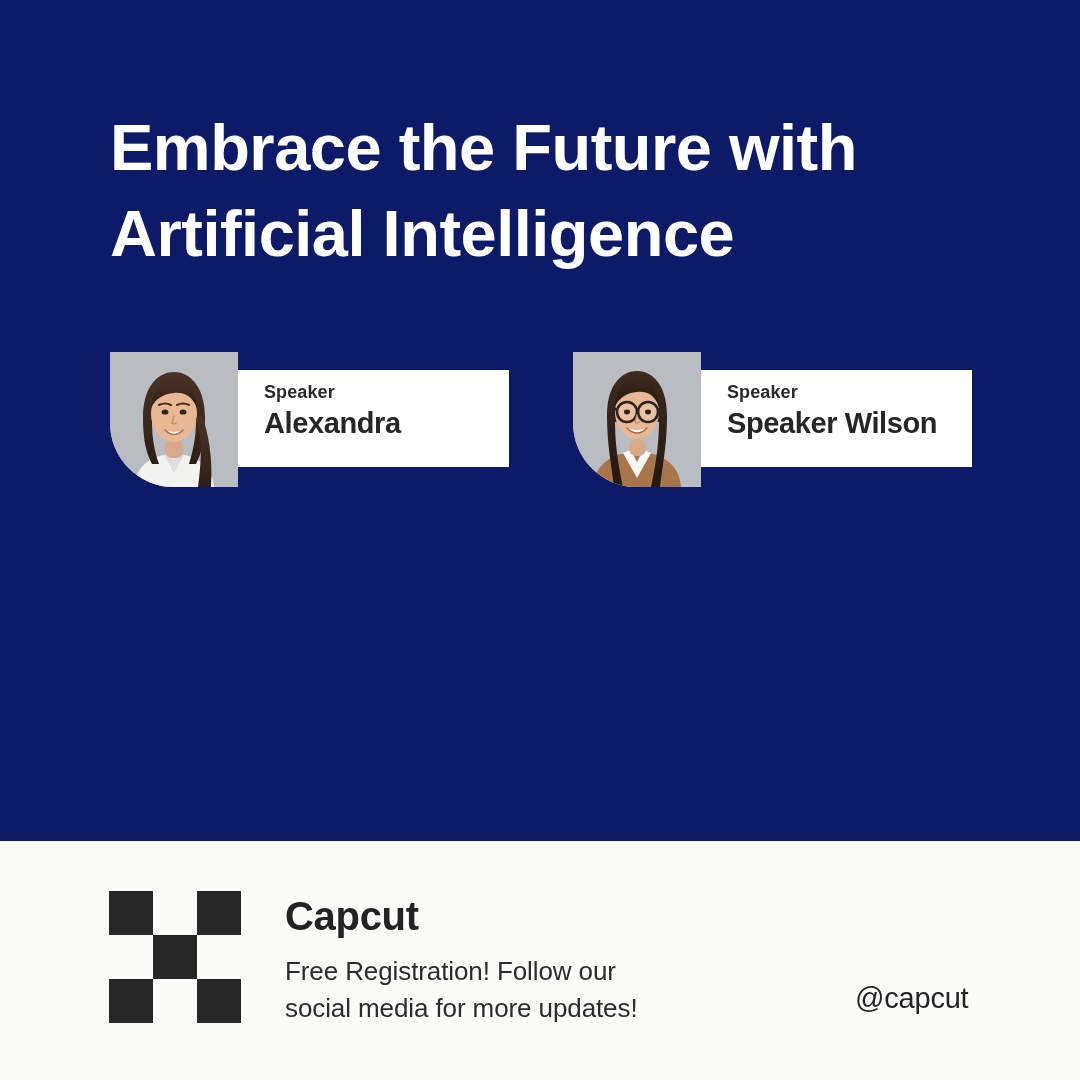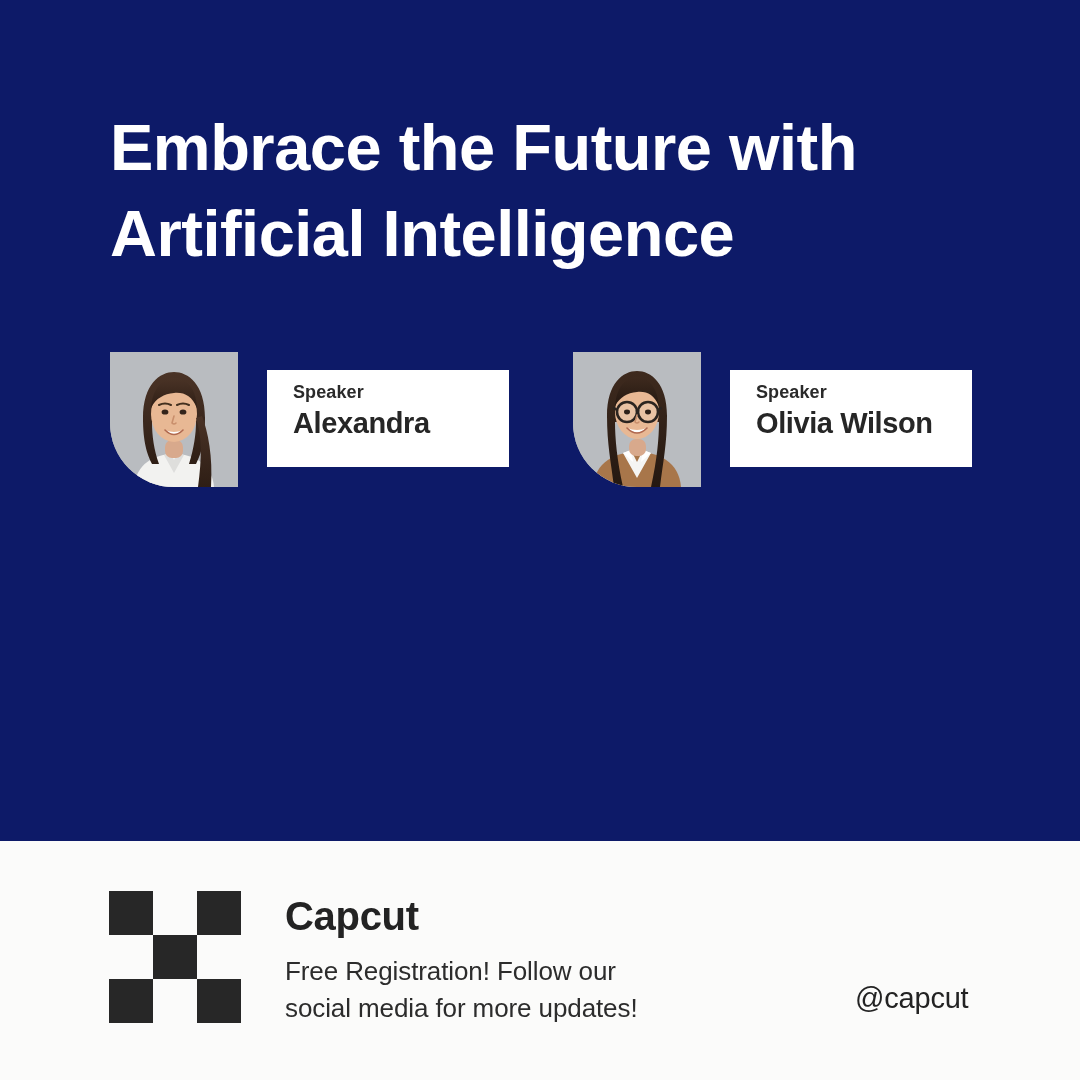--- a/index.html
+++ b/index.html
@@ -77,21 +77,20 @@
 
   .name-card {
     position: absolute;
     top: 18px;
     left: 128px;
     right: 0;
     height: 97px;
     background: #FFFFFF;
     box-sizing: border-box;
     padding: 13px 12px 0 26px;
-    margin-left: 29px;
   }
   .role-label {
     font-size: 18px;
     font-weight: 600;
     color: #2A2A2A;
     letter-spacing: 0.1px;
     line-height: 1.1;
   }
   .speaker-name {
     font-size: 29px;
@@ -260,21 +259,21 @@
             <ellipse cx="75" cy="60" rx="3" ry="2.4" fill="#2E2019"></ellipse>
 
             <path d="M64 63 L62 70 Q64 72 66 70" stroke="#C98F6C" stroke-width="1.5" fill="none" stroke-linecap="round"></path>
 
             <path d="M54 76 Q64 85 74 76 Q64 80 54 76 Z" fill="#FFFFFF"></path>
             <path d="M54 76 Q64 86 74 76" stroke="#AF6850" stroke-width="1.6" fill="none" stroke-linecap="round"></path>
           </svg>
         </div>
         <div class="name-card">
           <div class="role-label">Speaker</div>
-          <div class="speaker-name">Olivia Wilson</div>
+          <div class="speaker-name">Speaker Wilson</div>
         </div>
       </div>
 
     </div>
 
   </div>
 
   <div class="footer"></div>
 
   <div class="logo-mark">

